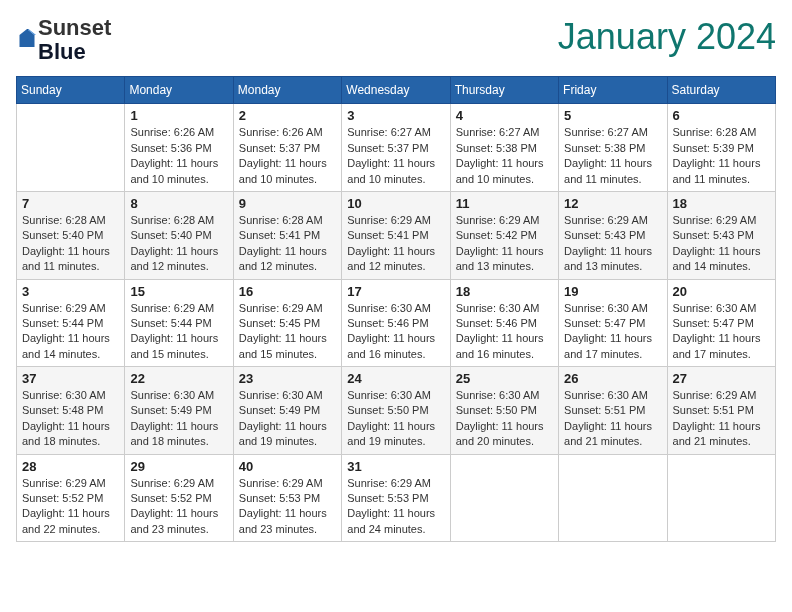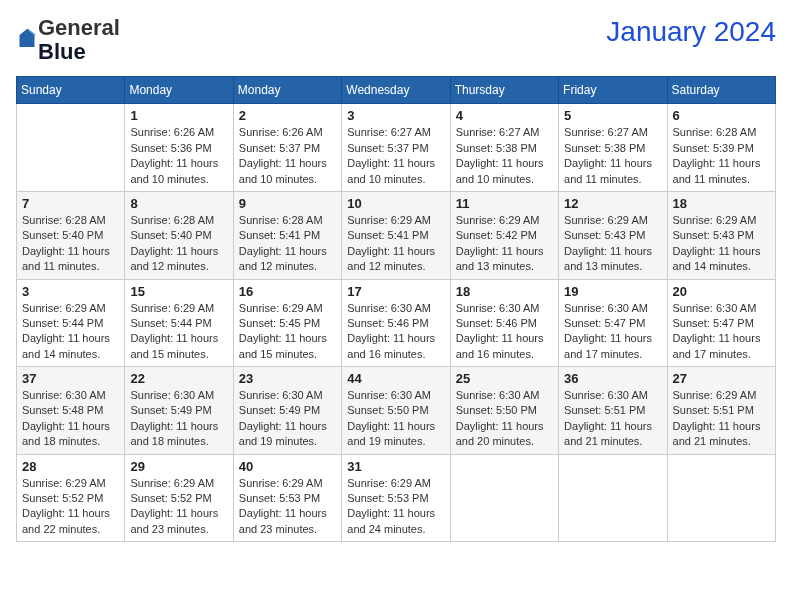--- a/index.html
+++ b/index.html
@@ -30,22 +30,22 @@
     .logo-blue { color: #0f172a; }
     .logo-icon {
       width: 18px;
       height: 22px;
       margin-left: 2px;
     }
     .title-block {
       text-align: right;
     }
     .month-title {
-      font-size: 28px;
-      color: #1d4ed8;
+      font-size: 36px;
+      color: #0f766e;
       font-weight: normal;
     }
     .location {
       font-size: 15px;
       color: #555;
     }
     .calendar {
       width: 100%;
       border-collapse: collapse;
       font-size: 11px;
@@ -92,21 +92,21 @@
   <div class="logo">
     <div>
       <svg class="logo-icon" viewBox="0 0 24 28" width="24" height="28">
         <polygon points="12,2 22,10 22,26 2,26 2,10" fill="#2563a8"></polygon>
         <polygon points="14,2 24,10 22,10 12,2" fill="#4a90d9"></polygon>
         <polygon points="12,2 14,2 12,4" fill="#1a4d8f"></polygon>
       </svg>
     </div>
     <div>
       <div class="logo-text">
-        <span class="logo-general">General</span><br>
+        <span class="logo-general">Sunset</span><br>
         <span class="logo-blue">Blue</span>
       </div>
     </div>
   </div>
   <div class="title-block">
     <div class="month-title">January 2024</div>
   </div>
 </div>
 
 <table class="calendar">
@@ -285,35 +285,35 @@
 and 18 minutes.</div>
         </td>
         <td>
           <div class="day-num">23</div>
           <div class="cell-text" style="white-space: pre-line;">Sunrise: 6:30 AM
 Sunset: 5:49 PM
 Daylight: 11 hours
 and 19 minutes.</div>
         </td>
         <td>
-          <div class="day-num">44</div>
+          <div class="day-num">24</div>
           <div class="cell-text" style="white-space: pre-line;">Sunrise: 6:30 AM
 Sunset: 5:50 PM
 Daylight: 11 hours
 and 19 minutes.</div>
         </td>
         <td>
           <div class="day-num">25</div>
           <div class="cell-text" style="white-space: pre-line;">Sunrise: 6:30 AM
 Sunset: 5:50 PM
 Daylight: 11 hours
 and 20 minutes.</div>
         </td>
         <td>
-          <div class="day-num">36</div>
+          <div class="day-num">26</div>
           <div class="cell-text" style="white-space: pre-line;">Sunrise: 6:30 AM
 Sunset: 5:51 PM
 Daylight: 11 hours
 and 21 minutes.</div>
         </td>
         <td>
           <div class="day-num">27</div>
           <div class="cell-text" style="white-space: pre-line;">Sunrise: 6:29 AM
 Sunset: 5:51 PM
 Daylight: 11 hours

